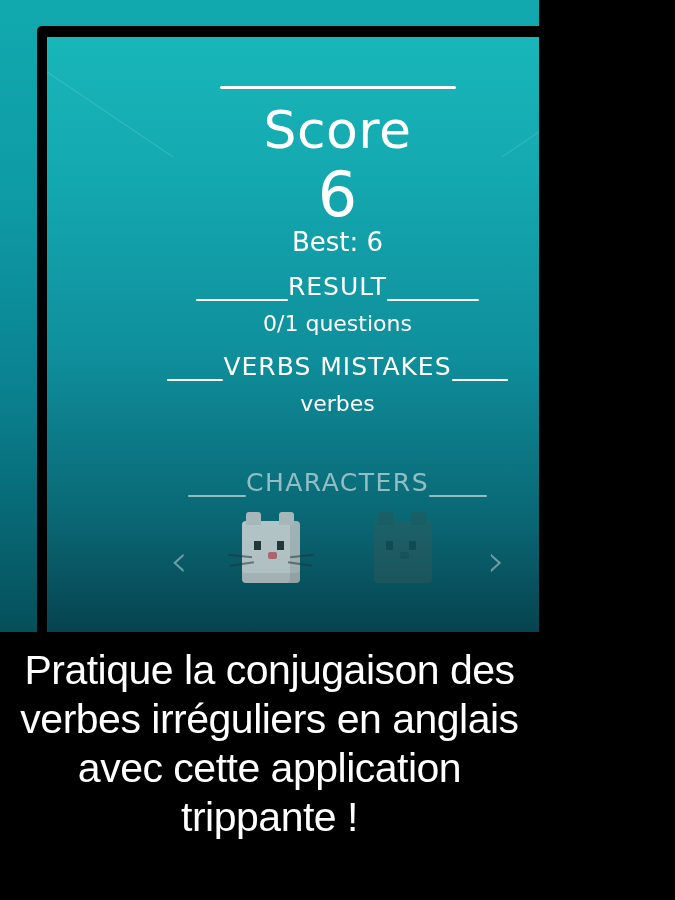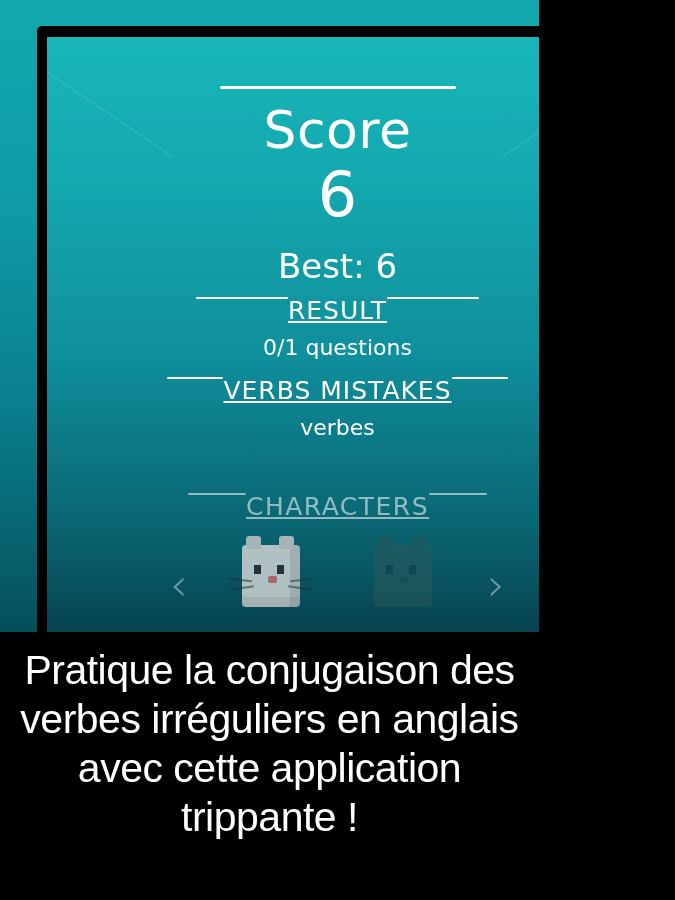--- a/index.html
+++ b/index.html
@@ -93,32 +93,31 @@
     color: #ffffff;
   }
   .score-value {
     font-size: 62px;
     line-height: 64px;
     font-weight: 400;
     margin-top: 4px;
     color: #ffffff;
   }
   .best {
-    font-size: 34px;
+    font-size: 26px;
     line-height: 30px;
-    margin-top: 24px;
+    margin-top: 0;
     color: #ffffff;
   }
 
   .section-head {
     display: flex;
-    align-items: flex-start;
+    align-items: flex-end;
     justify-content: center;
     margin-top: 16px;
-    text-decoration: underline;
   }
   .section-head .line {
     height: 2px;
     background: #ffffff;
     width: 56px;
     border-radius: 2px;
   }
   .section-head .line.long { width: 92px; }
   .section-head .title {
     font-size: 25px;

